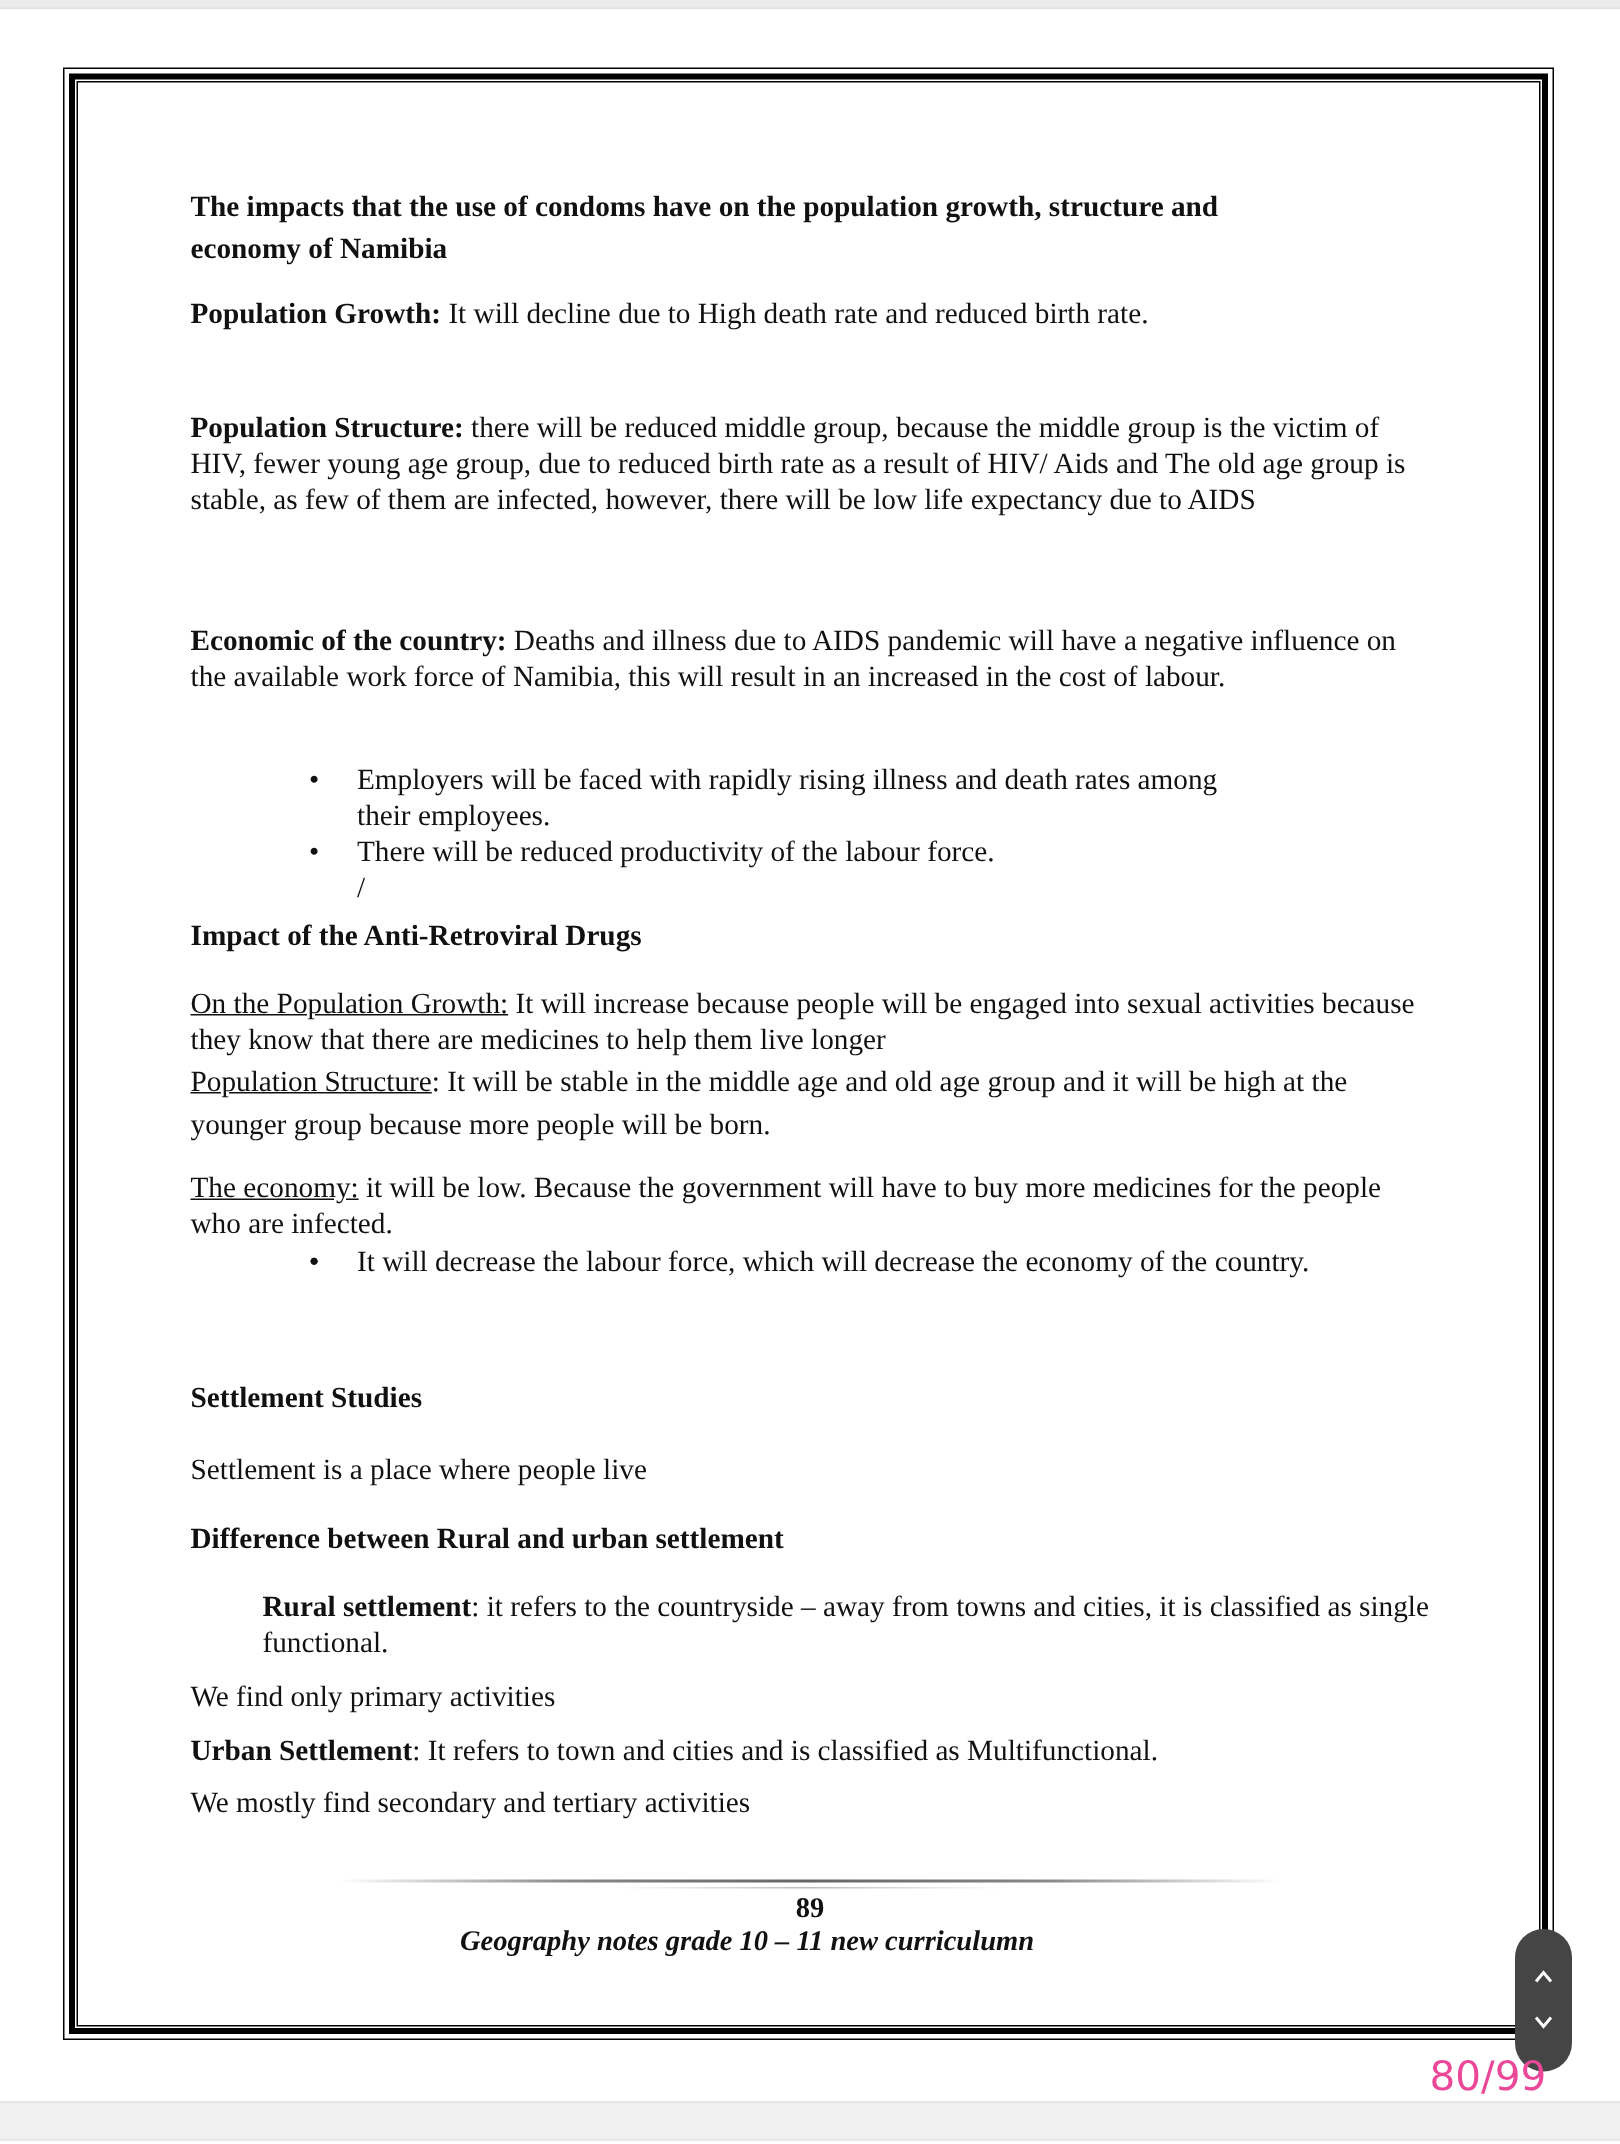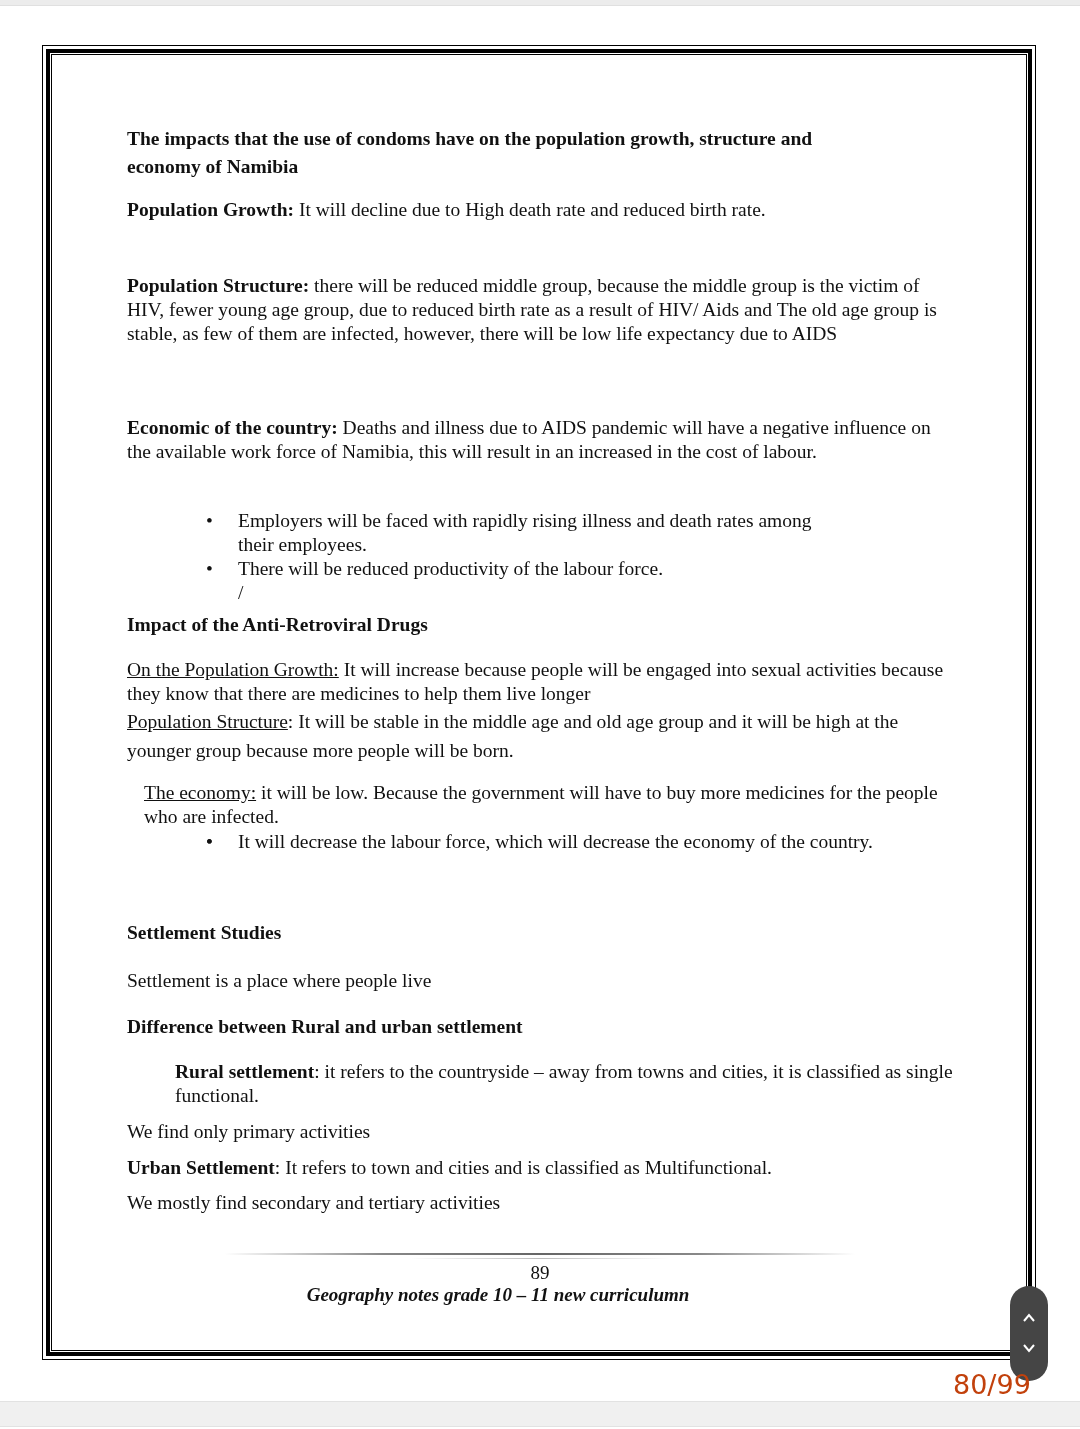--- a/index.html
+++ b/index.html
@@ -44,37 +44,37 @@
     .footer-rule {
       position: absolute; left: 225px; top: 1253px; width: 630px; height: 2px;
       background: linear-gradient(to right, rgba(0,0,0,0) 0%, #888 25%, #666 50%, #888 75%, rgba(0,0,0,0) 100%);
     }
     .footer-rule2 {
       position: absolute; left: 410px; top: 1258px; width: 260px; height: 1px;
       background: linear-gradient(to right, rgba(0,0,0,0) 0%, #bbb 50%, rgba(0,0,0,0) 100%);
     }
     .page-number {
       position: absolute; left: 0; width: 1080px; top: 1262px; text-align: center;
-      font-size: 19px; line-height: 22px;
+      font-size: 19px; line-height: 22px; font-weight: bold;
     }
     .footer-title {
       position: absolute; left: 0; width: 996px; top: 1284px; text-align: center;
       font-size: 19px; line-height: 22px; font-weight: bold; font-style: italic;
     }
     .nav-pill {
       position: absolute; left: 1010px; top: 1286px; width: 38px; height: 95px;
       background: #454545; border-radius: 19px;
     }
     .nav-btn {
       position: absolute; left: 0; width: 38px; height: 30px;
       display: flex; align-items: center; justify-content: center; cursor: pointer;
     }
     .page-indicator {
       position: absolute; left: 953px; top: 1368px;
-      font-family: "DejaVu Sans", sans-serif; font-size: 27px; color: #c2410c;
+      font-family: "DejaVu Sans", sans-serif; font-size: 27px; color: #ec4899;
       line-height: 34px;
     }
   </style>
 </head>
 <body>
 
 <div class="top-bar"></div>
 
 <div class="frame-outer"></div>
 <div class="frame-thick"></div>
@@ -111,21 +111,21 @@
   <div class="block" style="top:613px; font-weight:bold;">Impact of the Anti-Retroviral Drugs</div>
 
   <div class="block" style="top:658px;">
     <u>On the Population Growth:</u><span> It will increase because people will be engaged into sexual activities because they know that there are medicines to help them live longer</span>
   </div>
 
   <div class="block" style="top:707px; line-height:29px;">
     <u>Population Structure</u><span>: It will be stable in the middle age and old age group and it will be high at the younger group because more people will be born.</span>
   </div>
 
-  <div class="block" style="top:781px;margin-left:17px;">
+  <div class="block" style="top:781px;">
     <u>The economy:</u><span> it will be low. Because the government will have to buy more medicines for the people who are infected.</span>
   </div>
 
   <div class="bullets" style="top:830px;">
     <div class="bullet-item">
       <span class="bullet-dot">•</span>
     </div>
     <div class="bullet-item">
       <span class="bullet-dot">•</span>
       <span>It will decrease the labour force, which will decrease the economy of the country.</span>

